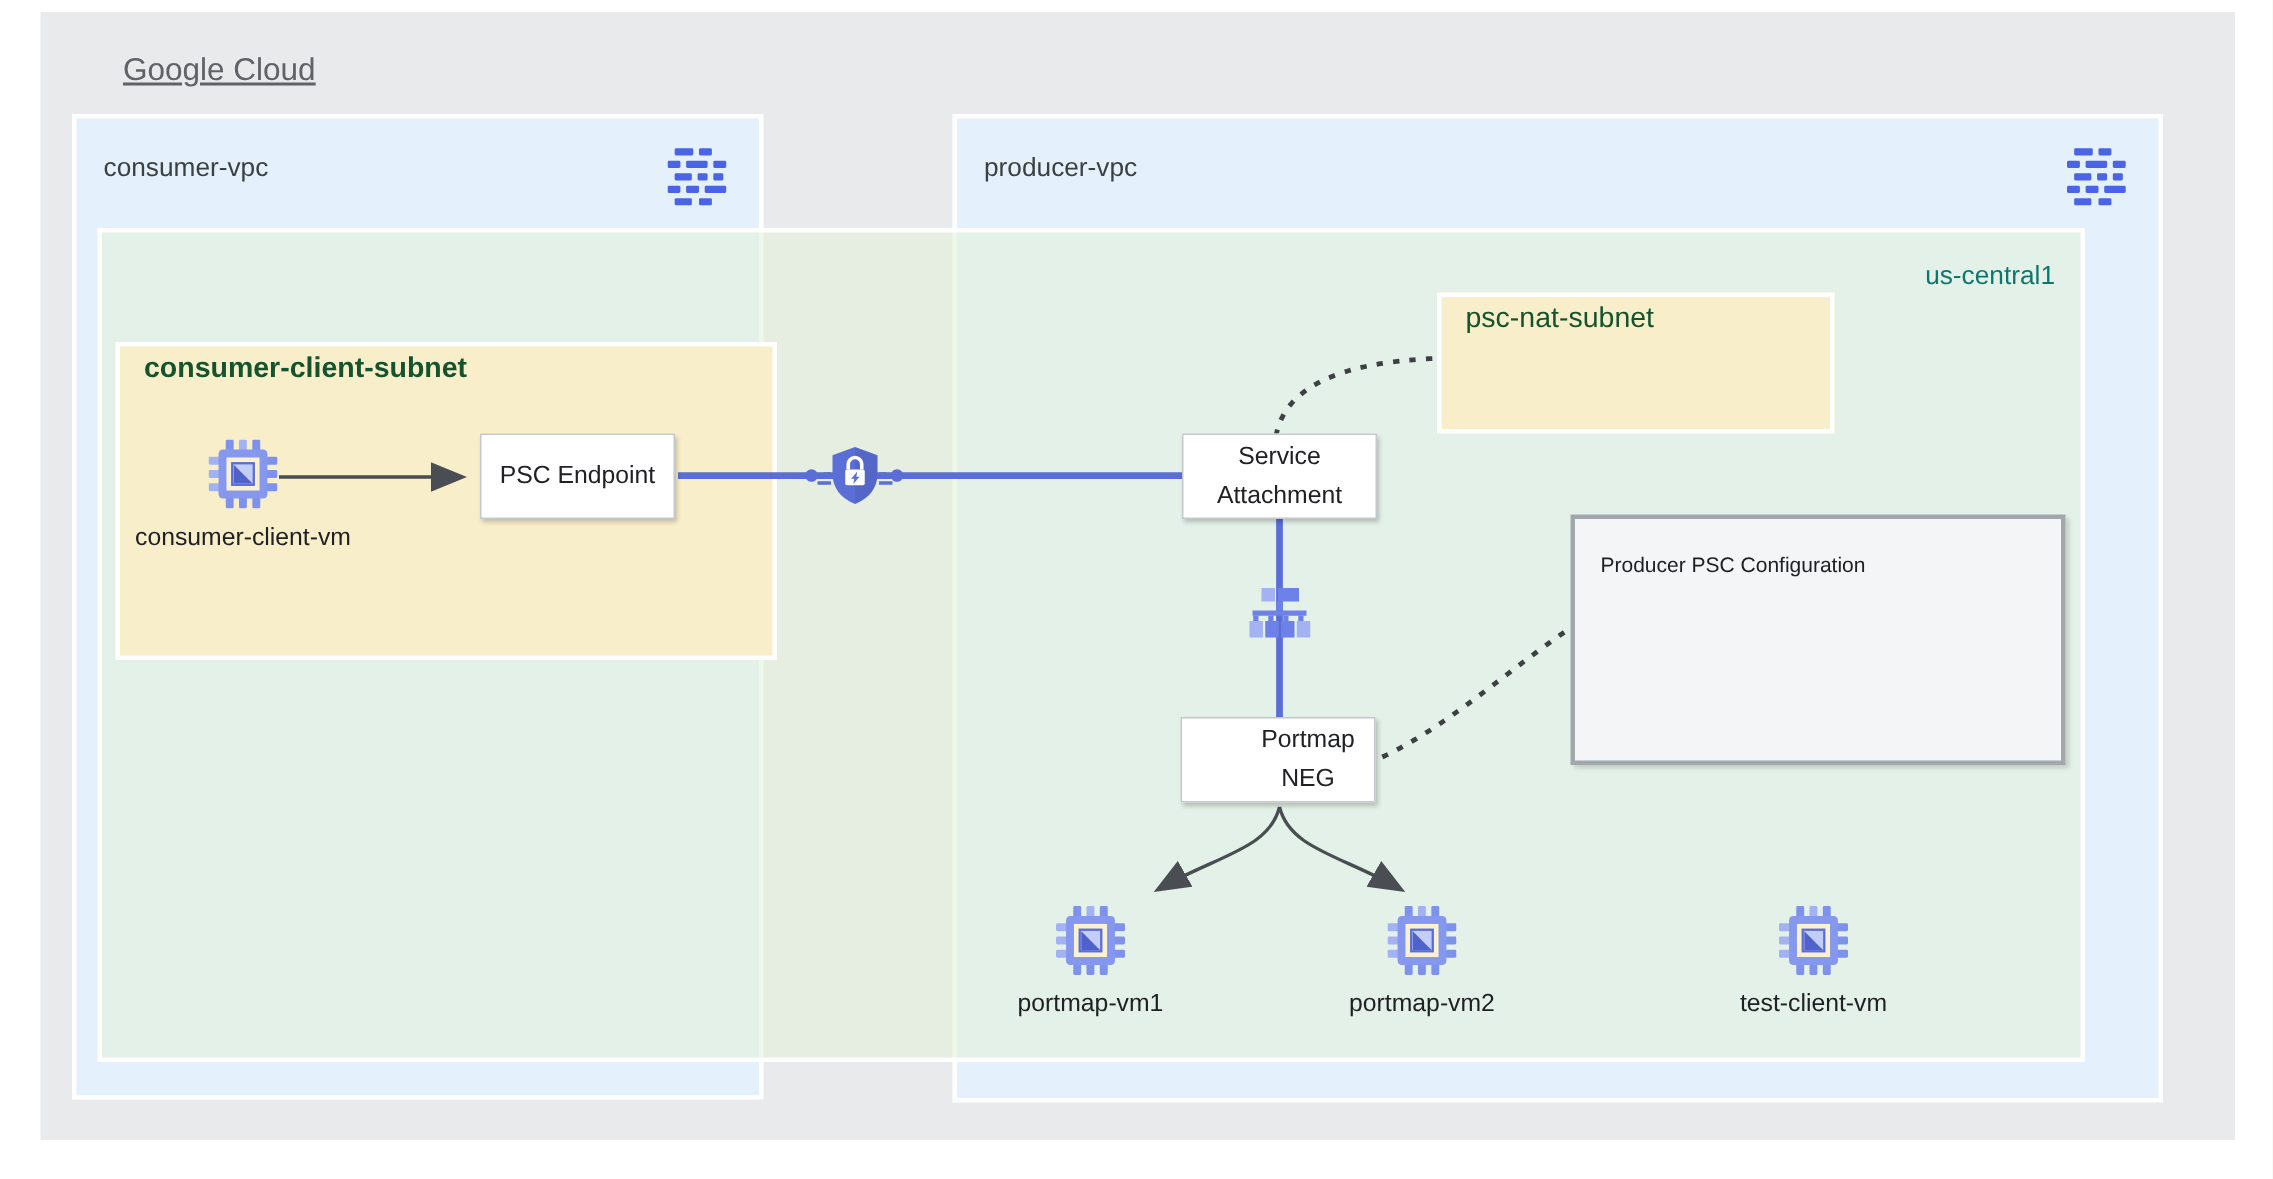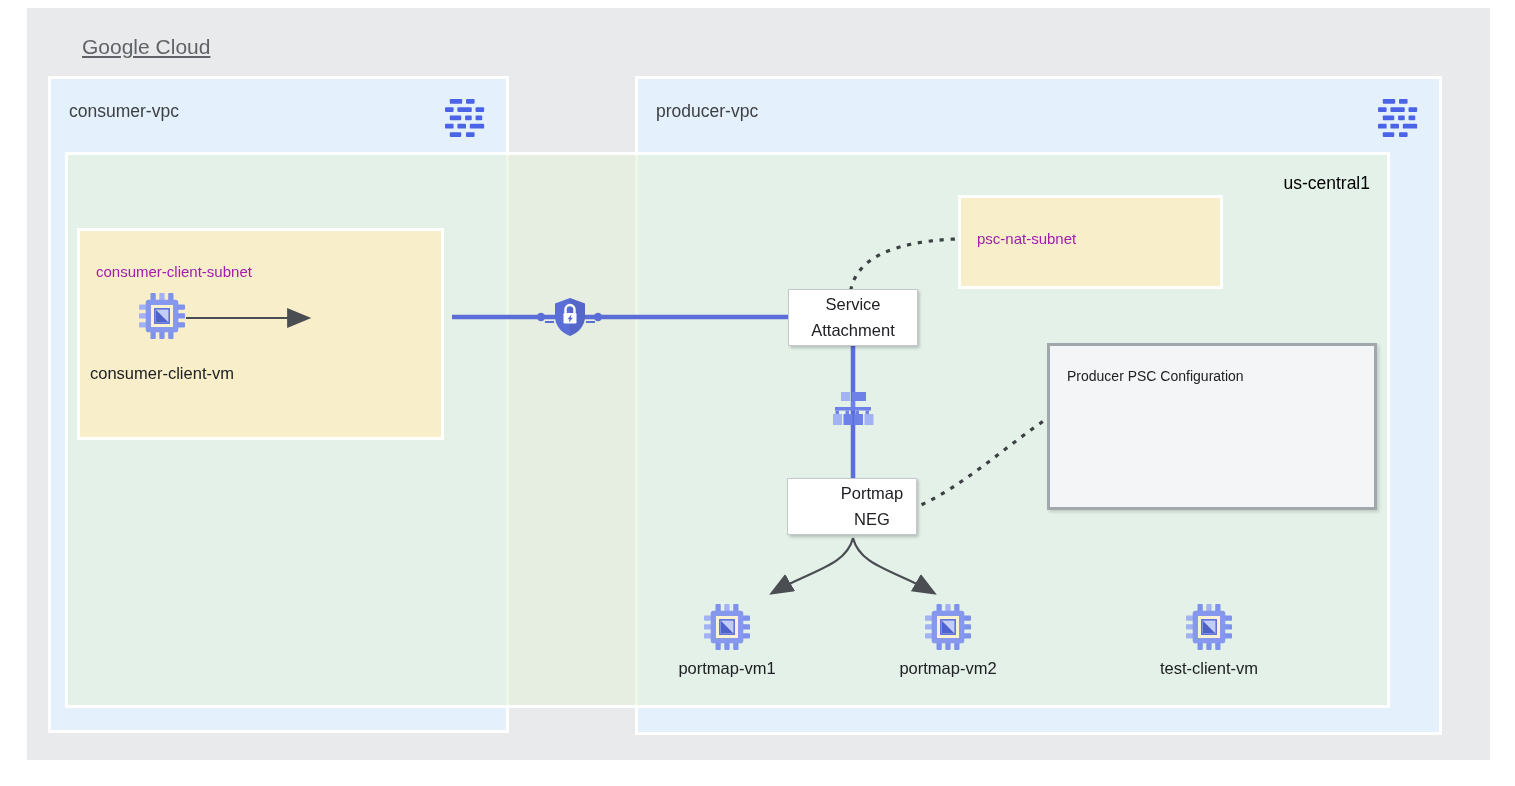--- a/index.html
+++ b/index.html
@@ -10,41 +10,41 @@
   .gcp-title { position: absolute; left: 55px; top: 27px; font-size: 21px; color: #5f6368; text-decoration: underline; }
 
   .vpc-box { position: absolute; border: 3px solid #ffffff; background: #e4f1fc; }
   .vpc-consumer { left: 48px; top: 76px; width: 461px; height: 657px; }
   .vpc-producer { left: 635px; top: 76px; width: 807px; height: 659px; }
   .vpc-label { position: absolute; left: 18px; top: 22px; font-size: 17.5px; color: #3c4043; }
   .vpc-icon { position: absolute; right: 19px; top: 19px; }
 
   .region-box { position: absolute; left: 65px; top: 152px; width: 1325px; height: 556px;
                 background: rgba(226,240,215,0.55); border: 3px solid #ffffff; }
-  .region-label { position: absolute; right: 17px; top: 18px; font-size: 17.5px; color: #000000; }
+  .region-label { position: absolute; right: 17px; top: 18px; font-size: 17.5px; color: #0f766e; }
 
   .subnet { position: absolute; background: #f8efca; border: 3px solid #ffffff; }
-  .subnet-label { position: absolute; left: 16px; top: 32px; font-size: 15px; color: #a21caf; }
-  .subnet-consumer-client { left: 77px; top: 228px; width: 367px; height: 212px; }
+  .subnet-label { position: absolute; left: 16px; top: 4px; font-size: 19px; color: #14532d; }
+  .subnet-consumer-client { left: 77px; top: 228px; width: 441px; height: 212px; font-weight: bold; }
   .subnet-psc-nat { left: 958px; top: 195px; width: 265px; height: 94px; }
   .subnet-producer-service { left: 642px; top: 372px; width: 664px; height: 319px; }
 
   .overlay { position: absolute; left: 0; top: 0; width: 1515px; height: 786px; pointer-events: none; }
 
   .node-box { position: absolute; background: #ffffff; border: 1.5px solid #c4c7cb;
               box-shadow: 1.5px 2px 3px rgba(0,0,0,0.22);
               display: flex; align-items: center; justify-content: center; text-align: center;
               font-size: 16.5px; color: #202124; line-height: 1.55; padding: 2px 4px; }
   .box-psc-endpoint { left: 320px; top: 289px; width: 130px; height: 57px; }
   .box-service-attachment { left: 788px; top: 289px; width: 130px; height: 57px; }
   .box-portmap-neg { left: 787px; top: 478px; width: 130px; height: 57px; padding-left: 44px; }
 
   .vm-node { position: absolute; width: 200px; display: flex; flex-direction: column; align-items: center; }
   .vm-node .vm-label { margin-top: 5px; font-size: 16.5px; color: #202124; white-space: nowrap; }
-  .vm-consumer { left: 62px; top: 293px; gap: 16px; }
+  .vm-consumer { left: 62px; top: 293px; }
   .vm-portmap1 { left: 627px; top: 604px; }
   .vm-portmap2 { left: 848px; top: 604px; }
   .vm-test { left: 1109px; top: 604px; }
 
   .note-box { position: absolute; left: 1047px; top: 343px; width: 330px; height: 167px;
               background: #f4f5f6; border: 3px solid #a2a7ab; box-shadow: 2px 2px 3px rgba(0,0,0,0.15);
               padding: 22px 10px 10px 17px; color: #202124; }
   .note-title { font-size: 14px; }
   .note-list { margin-top: 5px; padding-left: 34px; list-style-type: disc; }
   .note-list li { font-size: 13.5px; line-height: 20px; white-space: nowrap; }
@@ -155,20 +155,23 @@
       <rect x="-7.5" y="18.5" width="3.5" height="3.5" fill="#6d81e8"></rect>
       <rect x="2.5" y="18.5" width="3.5" height="3.5" fill="#6d81e8"></rect>
       <rect x="12.5" y="18.5" width="3.5" height="3.5" fill="#6d81e8"></rect>
       <rect x="-20" y="22" width="9" height="11" fill="#a3b2f2"></rect>
       <rect x="-9.5" y="22" width="9" height="11" fill="#6d81e8"></rect>
       <rect x="1" y="22" width="9" height="11" fill="#6d81e8"></rect>
       <rect x="11.5" y="22" width="9" height="11" fill="#a3b2f2"></rect>
     </g>
   </svg>
 
+  <div class="node-box box-psc-endpoint">
+    <span>PSC Endpoint</span>
+  </div>
   <div class="node-box box-service-attachment">
     <span>Service Attachment</span>
   </div>
   <div class="node-box box-portmap-neg">
     <span>Portmap NEG</span>
   </div>
 
   <div class="vm-node vm-consumer">
     <span>
       <svg width="46" height="46" viewBox="0 0 48 48">

